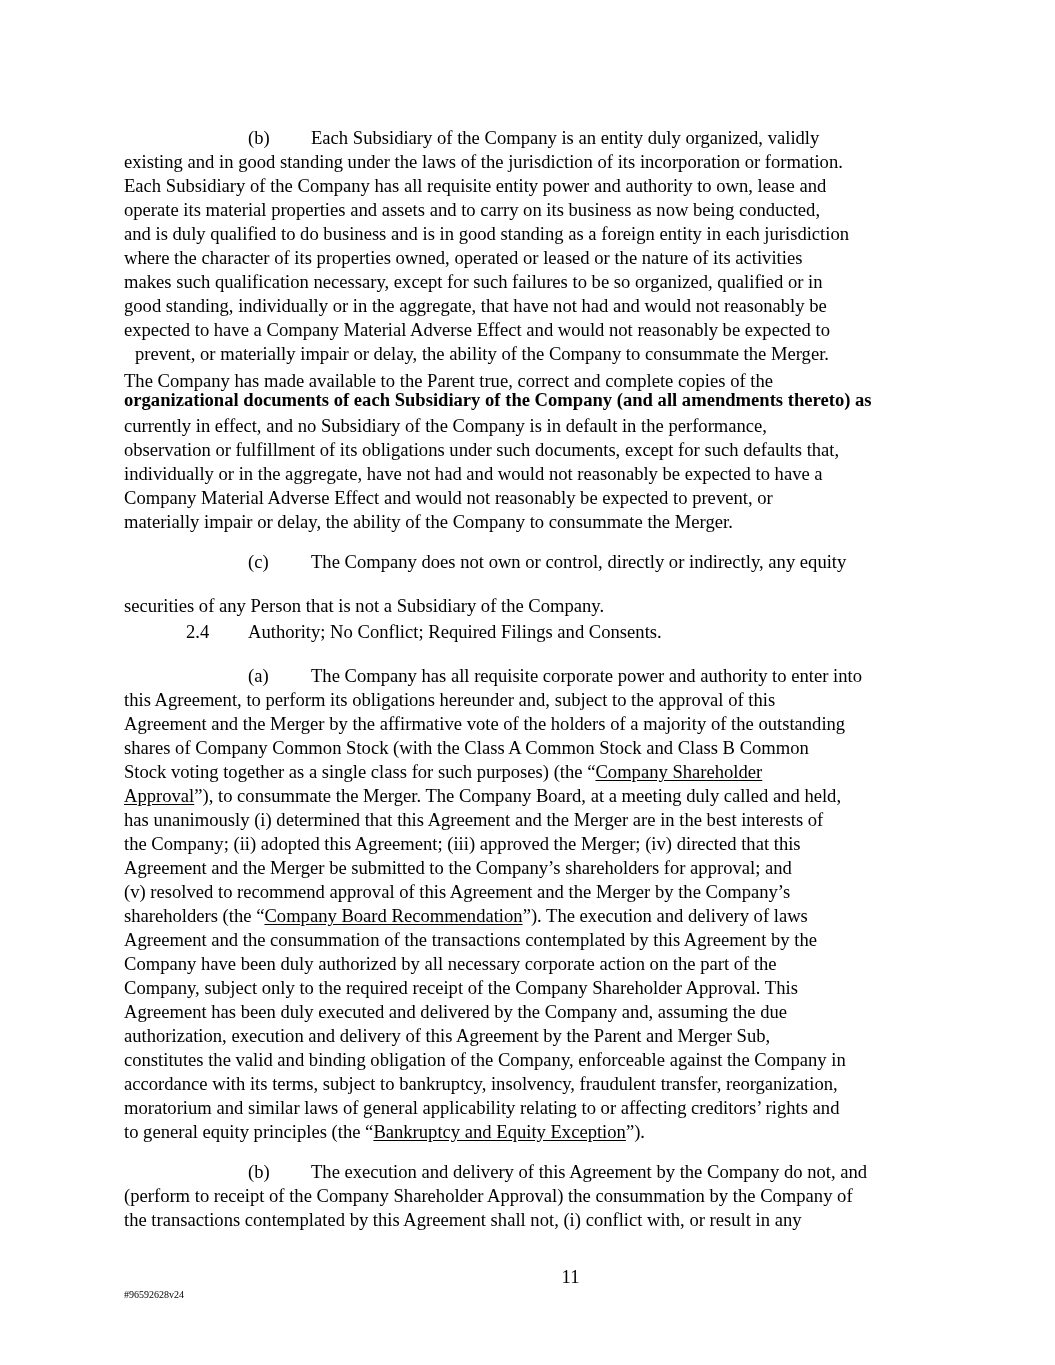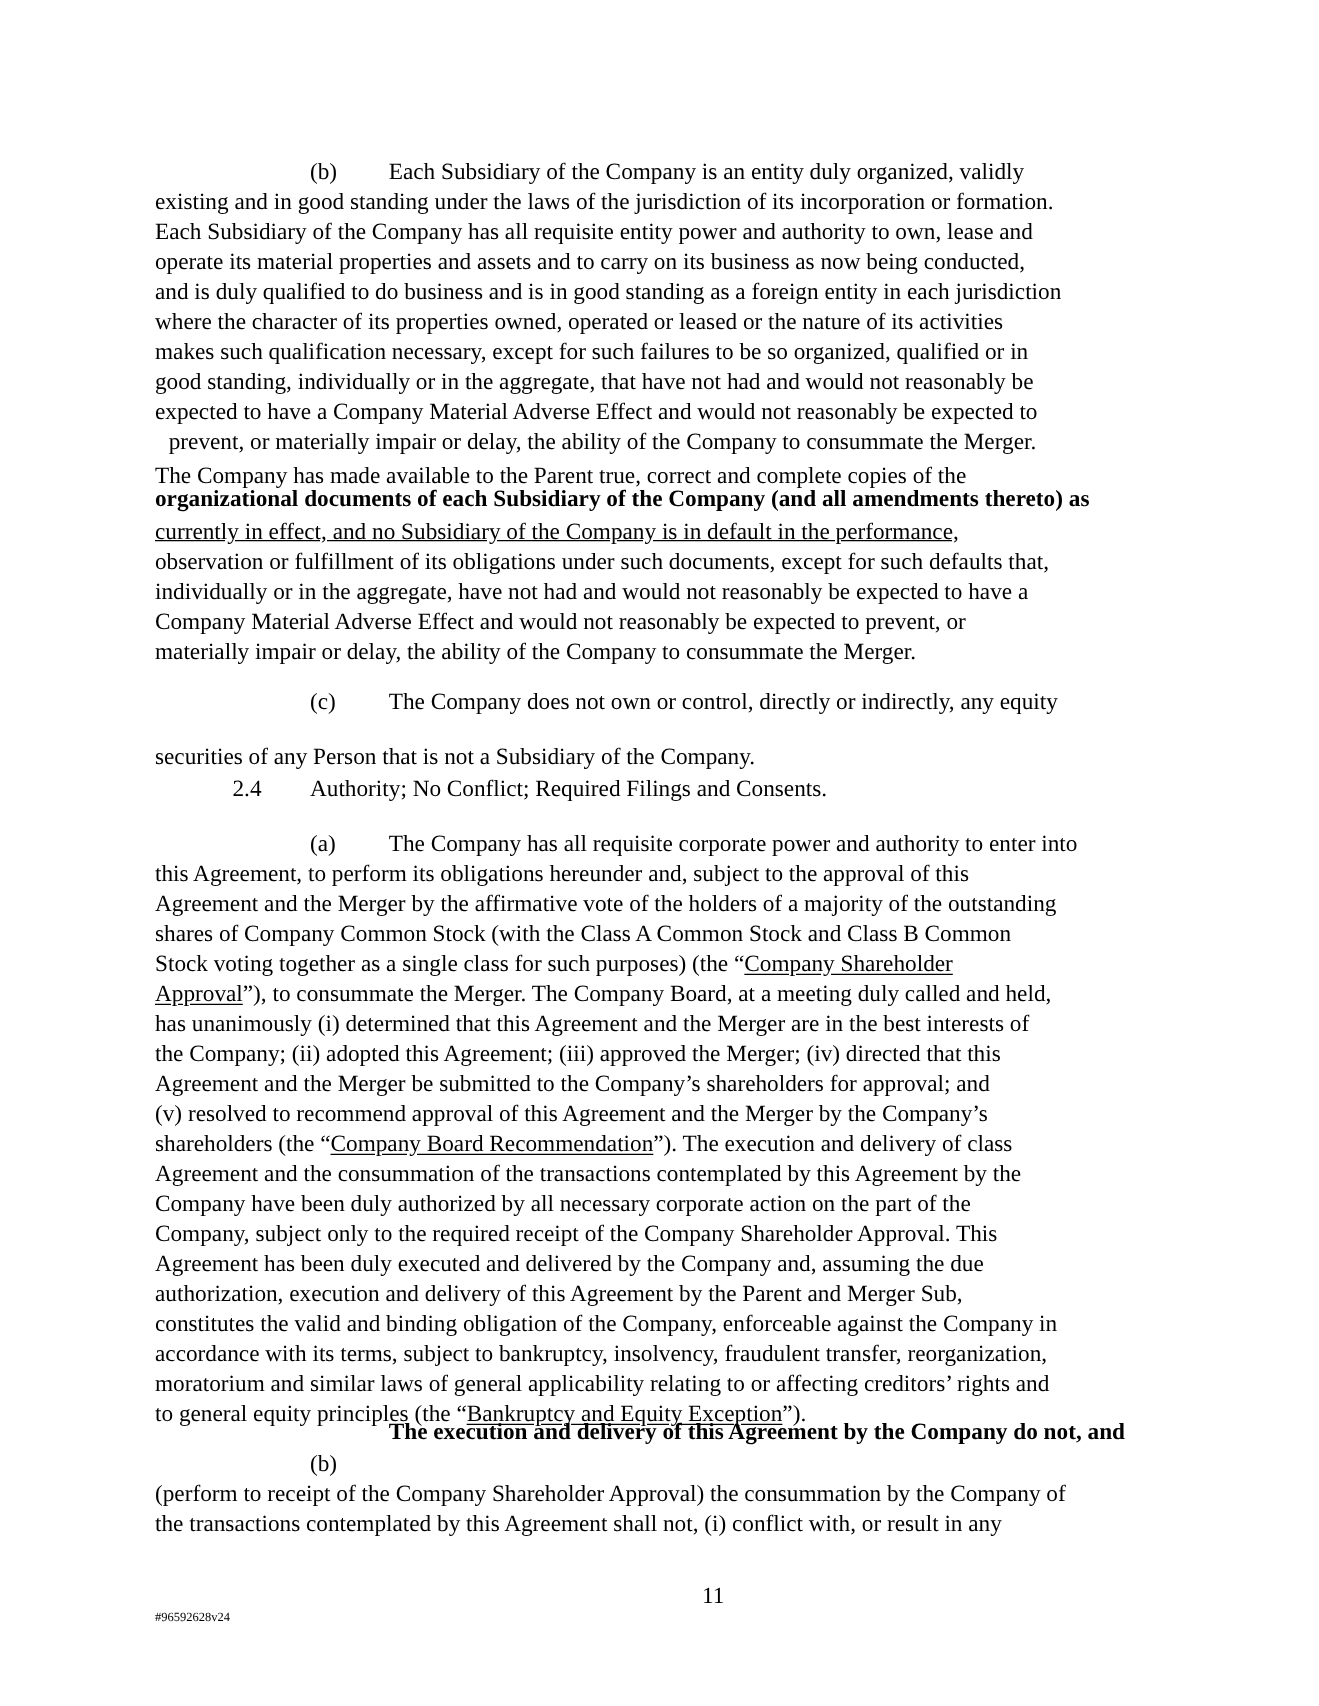--- a/index.html
+++ b/index.html
@@ -22,21 +22,21 @@
       <div class="line" style="top: 174px;">Each Subsidiary of the Company has all requisite entity power and authority to own, lease and</div>
       <div class="line" style="top: 198px;">operate its material properties and assets and to carry on its business as now being conducted,</div>
       <div class="line" style="top: 222px;">and is duly qualified to do business and is in good standing as a foreign entity in each jurisdiction</div>
       <div class="line" style="top: 246px;">where the character of its properties owned, operated or leased or the nature of its activities</div>
       <div class="line" style="top: 270px;">makes such qualification necessary, except for such failures to be so organized, qualified or in</div>
       <div class="line" style="top: 294px;">good standing, individually or in the aggregate, that have not had and would not reasonably be</div>
       <div class="line" style="top: 318px;">expected to have a Company Material Adverse Effect and would not reasonably be expected to</div>
       <div class="line" style="top: 342px; margin-left: 11px;">prevent, or materially impair or delay, the ability of the Company to consummate the Merger.</div>
       <div class="line" style="top: 369px;">The Company has made available to the Parent true, correct and complete copies of the</div>
       <div class="line" style="top: 388px; font-weight: bold;">organizational documents of each Subsidiary of the Company (and all amendments thereto) as</div>
-      <div class="line" style="top: 414px; text-decoration: underline;">currently in effect, and no Subsidiary of the Company is in default in the performance,</div>
+      <div class="line" style="top: 414px;">currently in effect, and no Subsidiary of the Company is in default in the performance,</div>
       <div class="line" style="top: 438px;">observation or fulfillment of its obligations under such documents, except for such defaults that,</div>
       <div class="line" style="top: 462px;">individually or in the aggregate, have not had and would not reasonably be expected to have a</div>
       <div class="line" style="top: 486px;">Company Material Adverse Effect and would not reasonably be expected to prevent, or</div>
       <div class="line" style="top: 510px;">materially impair or delay, the ability of the Company to consummate the Merger.</div>
     </div>
     <div>
       <div class="line" style="top: 550px; left: 248px;">(c)</div>
       <div class="line" style="top: 550px; left: 311px;">The Company does not own or control, directly or indirectly, any equity</div>
       <div class="line" style="top: 574px; margin-top: 20px;">securities of any Person that is not a Subsidiary of the Company.</div>
     </div>
@@ -49,32 +49,32 @@
       <div class="line" style="top: 664px; left: 311px;">The Company has all requisite corporate power and authority to enter into</div>
       <div class="line" style="top: 688px;">this Agreement, to perform its obligations hereunder and, subject to the approval of this</div>
       <div class="line" style="top: 712px;">Agreement and the Merger by the affirmative vote of the holders of a majority of the outstanding</div>
       <div class="line" style="top: 736px;">shares of Company Common Stock (with the Class A Common Stock and Class B Common</div>
       <div class="line" style="top: 760px;"><span>Stock voting together as a single class for such purposes) (the “</span><span class="u">Company Shareholder</span><span></span></div>
       <div class="line" style="top: 784px;"><span></span><span class="u">Approval</span><span>”), to consummate the Merger.  The Company Board, at a meeting duly called and held,</span></div>
       <div class="line" style="top: 808px;">has unanimously (i) determined that this Agreement and the Merger are in the best interests of</div>
       <div class="line" style="top: 832px;">the Company; (ii) adopted this Agreement; (iii) approved the Merger; (iv) directed that this</div>
       <div class="line" style="top: 856px;">Agreement and the Merger be submitted to the Company’s shareholders for approval; and</div>
       <div class="line" style="top: 880px;">(v) resolved to recommend approval of this Agreement and the Merger by the Company’s</div>
-      <div class="line" style="top: 904px;"><span>shareholders (the “</span><span class="u">Company Board Recommendation</span><span>”).  The execution and delivery of class</span></div>
+      <div class="line" style="top: 904px;"><span>shareholders (the “</span><span class="u">Company Board Recommendation</span><span>”).  The execution and delivery of laws</span></div>
       <div class="line" style="top: 928px;">Agreement and the consummation of the transactions contemplated by this Agreement by the</div>
       <div class="line" style="top: 952px;">Company have been duly authorized by all necessary corporate action on the part of the</div>
       <div class="line" style="top: 976px;">Company, subject only to the required receipt of the Company Shareholder Approval.  This</div>
       <div class="line" style="top: 1000px;">Agreement has been duly executed and delivered by the Company and, assuming the due</div>
       <div class="line" style="top: 1024px;">authorization, execution and delivery of this Agreement by the Parent and Merger Sub,</div>
       <div class="line" style="top: 1048px;">constitutes the valid and binding obligation of the Company, enforceable against the Company in</div>
       <div class="line" style="top: 1072px;">accordance with its terms, subject to bankruptcy, insolvency, fraudulent transfer, reorganization,</div>
       <div class="line" style="top: 1096px;">moratorium and similar laws of general applicability relating to or affecting creditors’ rights and</div>
       <div class="line" style="top: 1120px;"><span>to general equity principles (the “</span><span class="u">Bankruptcy and Equity Exception</span><span>”).</span></div>
     </div>
     <div>
       <div class="line" style="top: 1160px; left: 248px;">(b)</div>
-      <div class="line" style="top: 1134px; left: 311px; font-weight: bold;">The execution and delivery of this Agreement by the Company do not, and</div>
+      <div class="line" style="top: 1160px; left: 311px;">The execution and delivery of this Agreement by the Company do not, and</div>
       <div class="line" style="top: 1184px;">(perform to receipt of the Company Shareholder Approval) the consummation by the Company of</div>
       <div class="line" style="top: 1208px;">the transactions contemplated by this Agreement shall not, (i) conflict with, or result in any</div>
     </div>
   </div>
 <div class="pagenum">11</div>
 <div class="docid">#96592628v24</div>
 
 </body></html>

